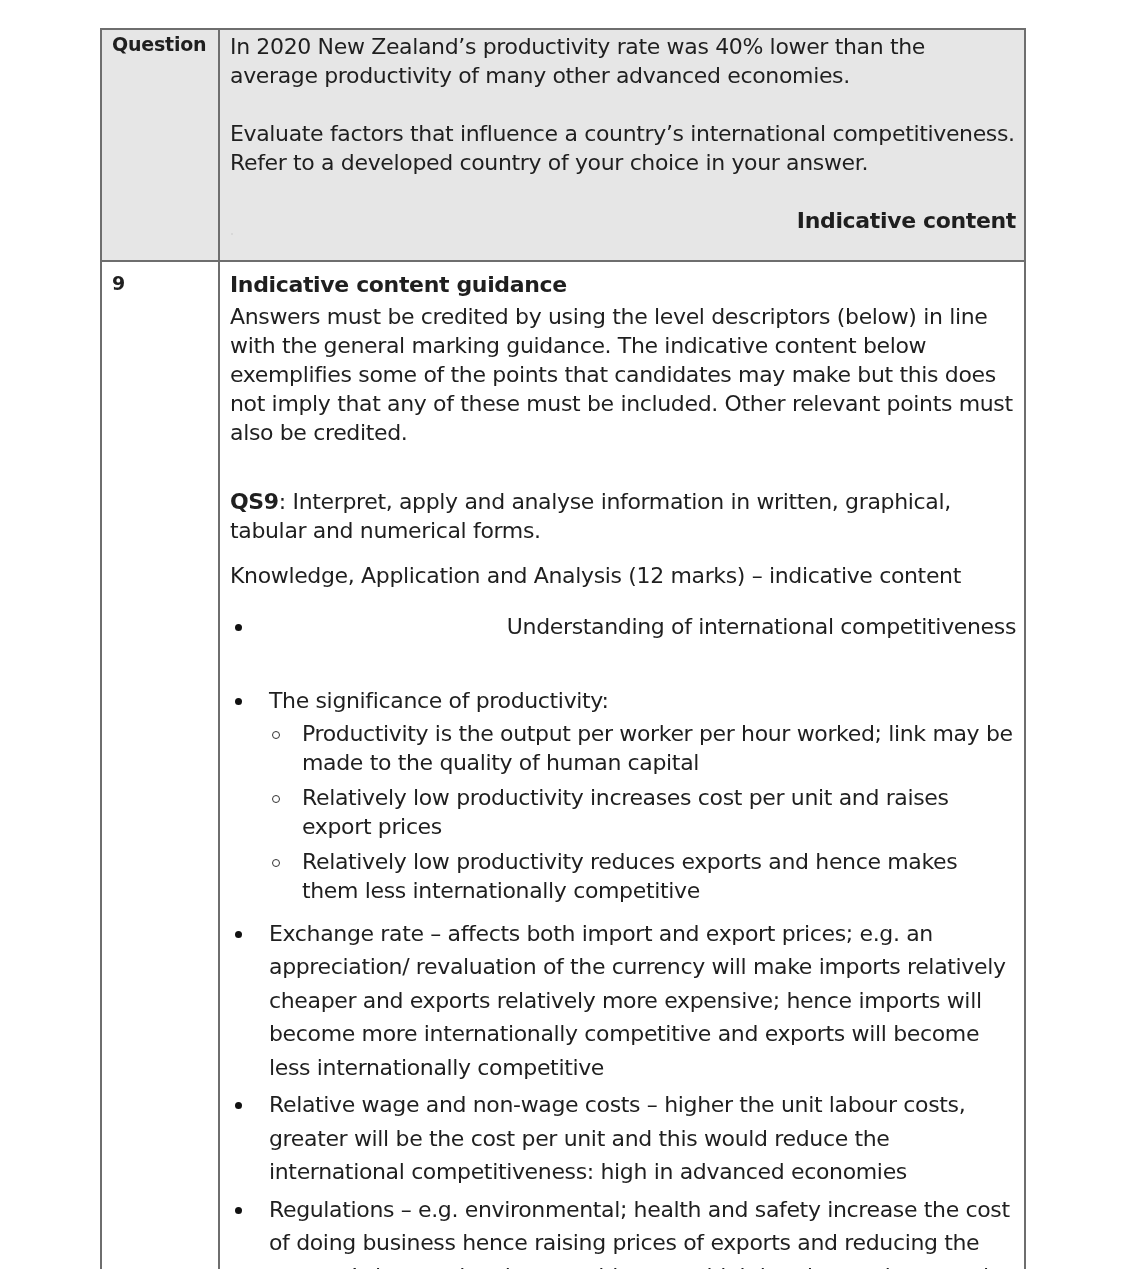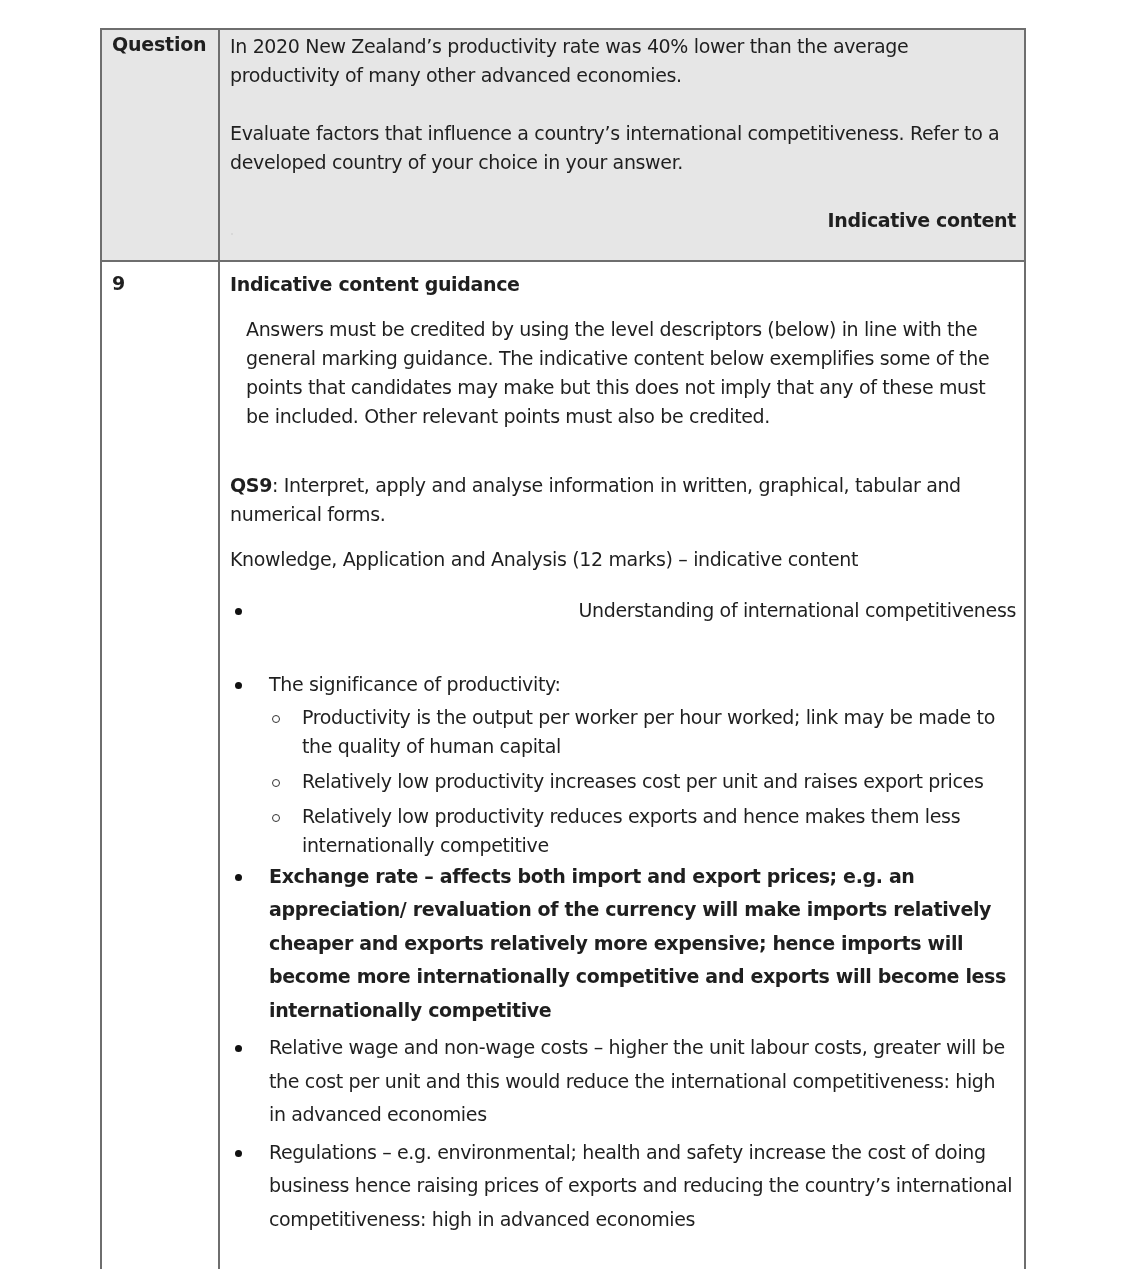--- a/index.html
+++ b/index.html
@@ -38,31 +38,31 @@
       padding: 3px 0 0 10px;
       letter-spacing: -0.2px;
     }
     .qnum {
       font-weight: bold;
       font-size: 19px;
       padding: 10px 0 0 10px;
     }
     .cell {
       padding: 2px 8px 0 10px;
-      font-size: 19px;
+      font-size: 22px;
       line-height: 29px;
       letter-spacing: -0.35px;
     }
     .p { margin: 0; }
     .gap { height: 29px; }
     .bold { font-weight: bold; }
     .head-title { font-weight: bold; margin-top: 0; text-align: right; }
 
     .guidance-title { font-weight: bold; margin-top: 6px; margin-bottom: 3px; }
-    .guidance-text { margin: 16px; line-height: 29px; }
+    .guidance-text { margin: 0; line-height: 29px; }
     .qs9 { margin-top: 40px; line-height: 29px; }
     .kaa { font-weight: normal; margin-top: 16px; }
 
     ul.bullets {
       list-style: none;
       margin: 0;
       padding: 0;
     }
     ul.bullets > li {
       position: relative;
@@ -73,21 +73,21 @@
       position: absolute;
       left: 5px;
       top: 14px;
       width: 7px;
       height: 7px;
       border-radius: 50%;
       background: #111;
     }
     .b1 { margin-top: 20px; text-align: right; }
     .b2 { margin-top: 40px; line-height: 33px !important; }
-    .b3 { margin-top: 0; font-weight: bold; }
+    .b3 { margin-top: 12px; }
     .b4 { margin-top: 4px; }
     .b5 { margin-top: 4px; }
 
     ul.sub {
       list-style: none;
       margin: 2px 0 0 0;
       padding: 0;
     }
     ul.sub li {
       position: relative;

